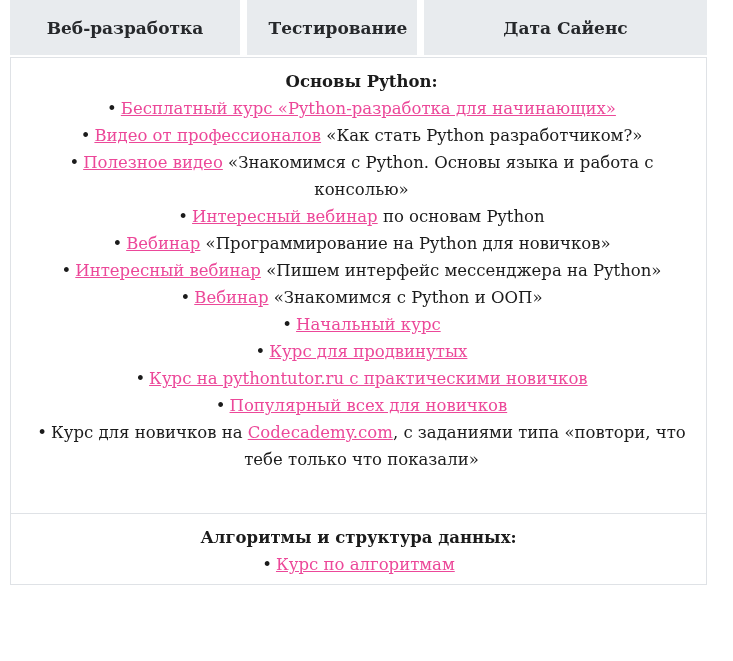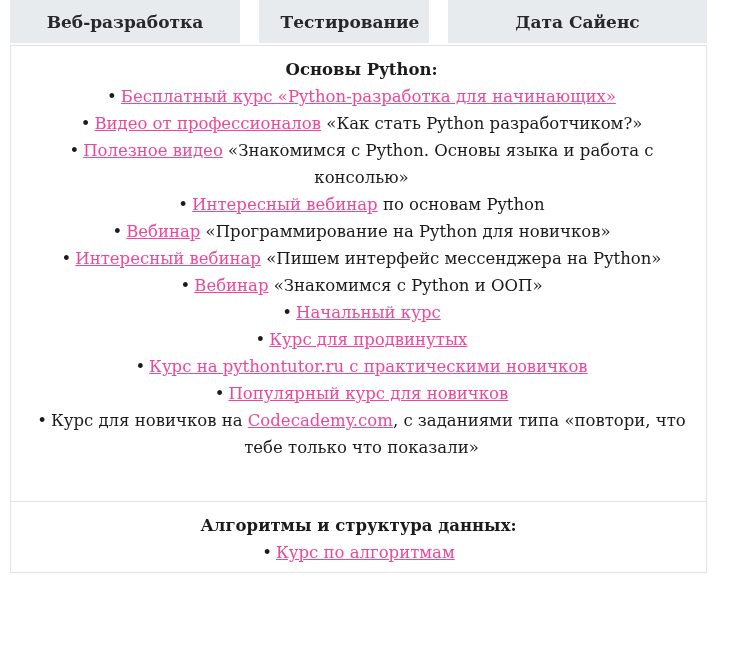--- a/index.html
+++ b/index.html
@@ -14,22 +14,22 @@
     font-family: "DejaVu Serif", "Liberation Serif", serif;
     color: #222222;
   }
   .page {
     margin-left: 10px;
     width: 697px;
   }
   
   .tabs {
     display: flex;
-    column-gap: 19px;
-    height: 43px;
+    column-gap: 7px;
+    height: 55px;
     margin-bottom: 2px;
   }
   .tab {
     background: #e8ebee;
     display: flex;
     align-items: center;
     justify-content: center;
     font-weight: bold;
     font-size: 17px;
     color: #26282b;
@@ -92,21 +92,21 @@
           <li class="course-item"><span class="bullet">•</span><a class="course-link">Бесплатный курс «Python-разработка для начинающих»</a></li>
           <li class="course-item"><span class="bullet">•</span><a class="course-link">Видео от профессионалов</a><span> «Как стать Python разработчиком?»</span></li>
           <li class="course-item"><span class="bullet">•</span><a class="course-link">Полезное видео</a><span> «Знакомимся с Python. Основы языка и работа с консолью»</span></li>
           <li class="course-item"><span class="bullet">•</span><a class="course-link">Интересный вебинар</a><span> по основам Python</span></li>
           <li class="course-item"><span class="bullet">•</span><a class="course-link">Вебинар</a><span> «Программирование на Python для новичков»</span></li>
           <li class="course-item"><span class="bullet">•</span><a class="course-link">Интересный вебинар</a><span> «Пишем интерфейс мессенджера на Python»</span></li>
           <li class="course-item"><span class="bullet">•</span><a class="course-link">Вебинар</a><span> «Знакомимся с Python и ООП»</span></li>
           <li class="course-item"><span class="bullet">•</span><a class="course-link">Начальный курс</a></li>
           <li class="course-item"><span class="bullet">•</span><a class="course-link">Курс для продвинутых</a></li>
           <li class="course-item"><span class="bullet">•</span><a class="course-link">Курс на pythontutor.ru с практическими новичков</a></li>
-          <li class="course-item"><span class="bullet">•</span><a class="course-link">Популярный курс для новичков</a></li>
+          <li class="course-item"><span class="bullet">•</span><a class="course-link">Популярный всех для новичков</a></li>
           <li class="course-item"><span class="bullet">•</span><span>Курс для новичков на </span><a class="course-link">Codecademy.com</a><span>, с заданиями типа «повтори, что тебе только что показали»</span></li>
         </ul>
       </div>
       <div class="panel">
         <div class="section-heading">Алгоритмы и структура данных:</div>
         <ul class="course-list">
           <li class="course-item"><span class="bullet">•</span><a class="course-link">Курс по алгоритмам</a></li>
         </ul>
       </div>
     </div>

